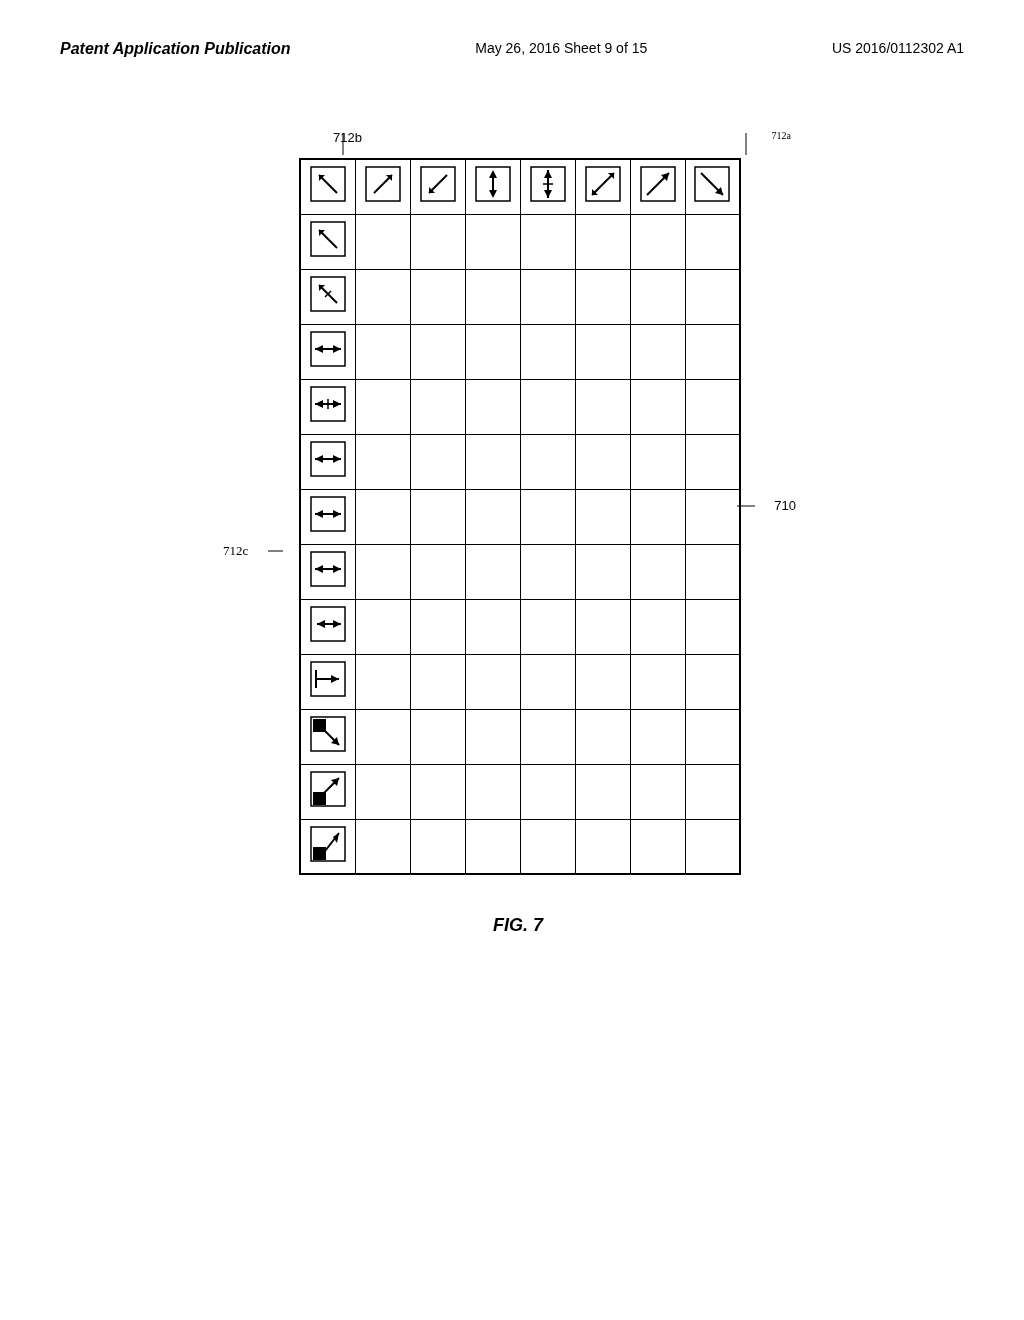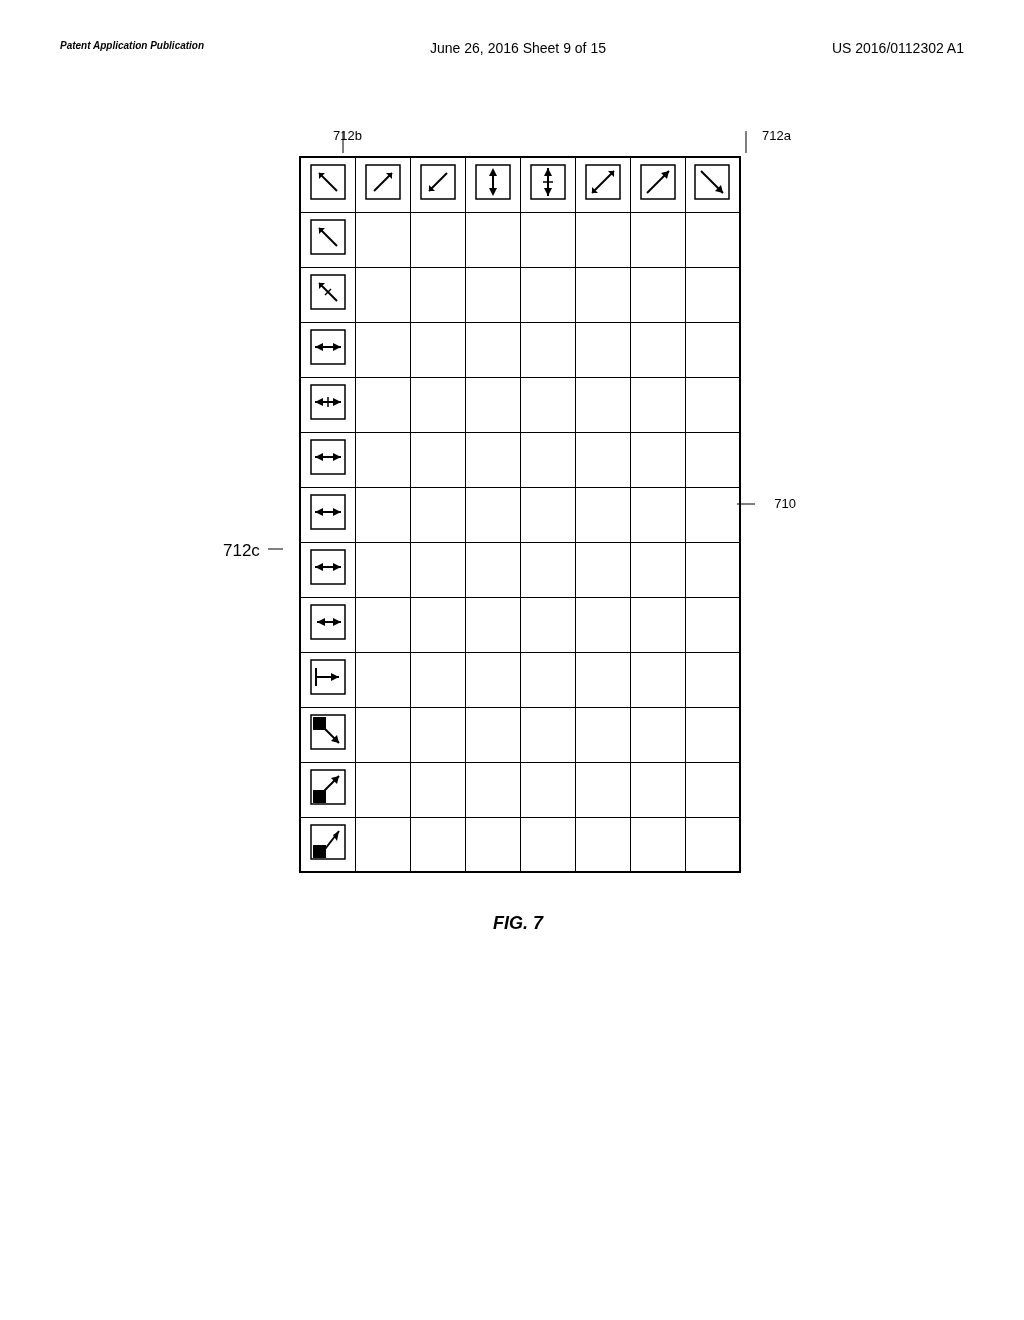--- a/index.html
+++ b/index.html
@@ -16,21 +16,21 @@
       display: flex;
       justify-content: space-between;
       padding: 40px 60px 20px 60px;
       font-size: 14px;
       font-weight: bold;
     }
 
     .header-left {
       font-style: italic;
       font-weight: bold;
-      font-size: 10px;
+      font-size: 16px;
     }
 
     .header-center {
       font-size: 14px;
       font-weight: normal;
     }
 
     .header-right {
       font-size: 14px;
       font-weight: normal;
@@ -85,43 +85,43 @@
       font-style: italic;
       font-weight: bold;
       margin-left: 12px;
     }
   </style>
 </head>
 <body>
 
 <div class="header">
   <div class="header-left">Patent Application Publication</div>
-  <div class="header-center">June 26, 2016  Sheet 9 of 15</div>
+  <div class="header-center">May 26, 2016  Sheet 9 of 15</div>
   <div class="header-right">US 2016/0112302 A1</div>
 </div>
 
 <div class="main-content">
   <div class="diagram-container">
 
     <div style="position:absolute; top:-28px; left:50px; font-size:13px; font-family:Arial;">
       <span>712b</span>
     </div>
 
     <svg style="position:absolute; top:-25px; left:60px; overflow:visible;" width="20" height="25">
       <line x1="0" y1="0" x2="0" y2="22" stroke="#000" stroke-width="1"></line>
     </svg>
 
-    <div style="position:absolute; top:-28px; right:-50px; font-size:13px; font-family:Liberation Sans, sans-serif;">
+    <div style="position:absolute; top:-28px; right:-50px; font-size:10px; font-family:Liberation Serif, serif;">
       <span>712a</span>
     </div>
     <svg style="position:absolute; top:-25px; right:-15px; overflow:visible;" width="20" height="25">
       <line x1="10" y1="0" x2="10" y2="22" stroke="#000" stroke-width="1"></line>
     </svg>
 
-    <div style="position:absolute; top:385px; left:-60px; font-size:17px; font-family:Liberation Sans, sans-serif;">
+    <div style="position:absolute; top:385px; left:-60px; font-size:13px; font-family:Liberation Serif, serif;">
       <span>712c</span>
     </div>
     <svg style="position:absolute; top:393px; left:-15px; overflow:visible;" width="20" height="2">
       <line x1="0" y1="0" x2="15" y2="0" stroke="#000" stroke-width="1"></line>
     </svg>
 
     <div style="position:absolute; top:340px; right:-55px; font-size:13px; font-family:Arial;margin-left:44px;">
       <span>710</span>
     </div>
     <svg style="position:absolute; top:348px; right:-18px; overflow:visible;" width="22" height="2">

